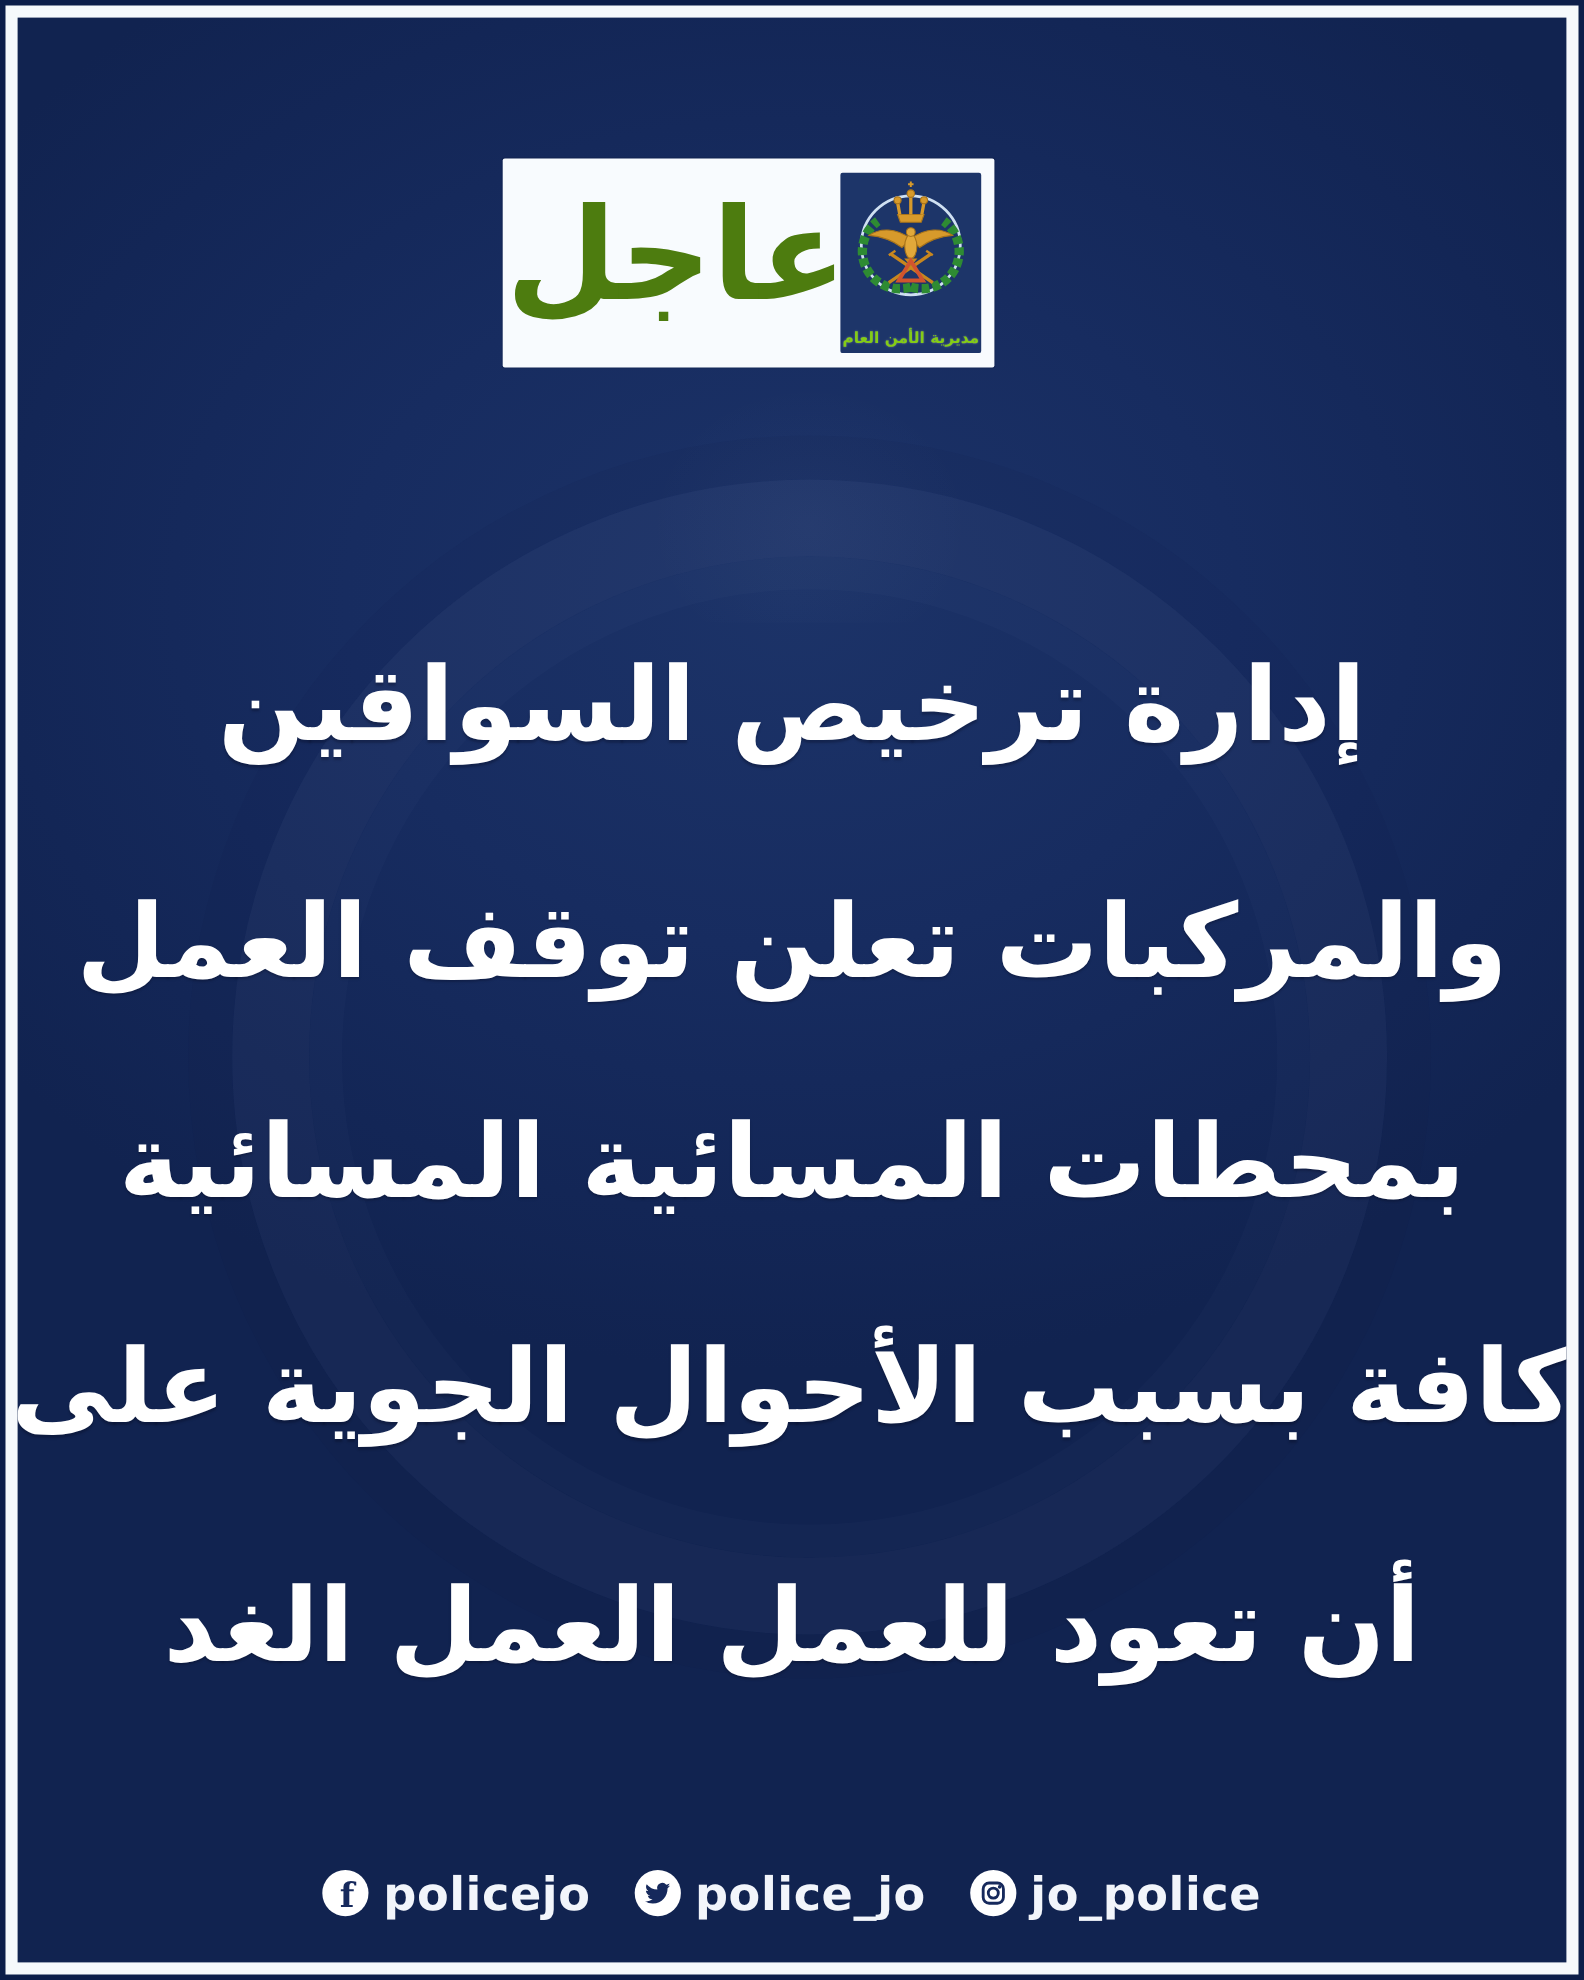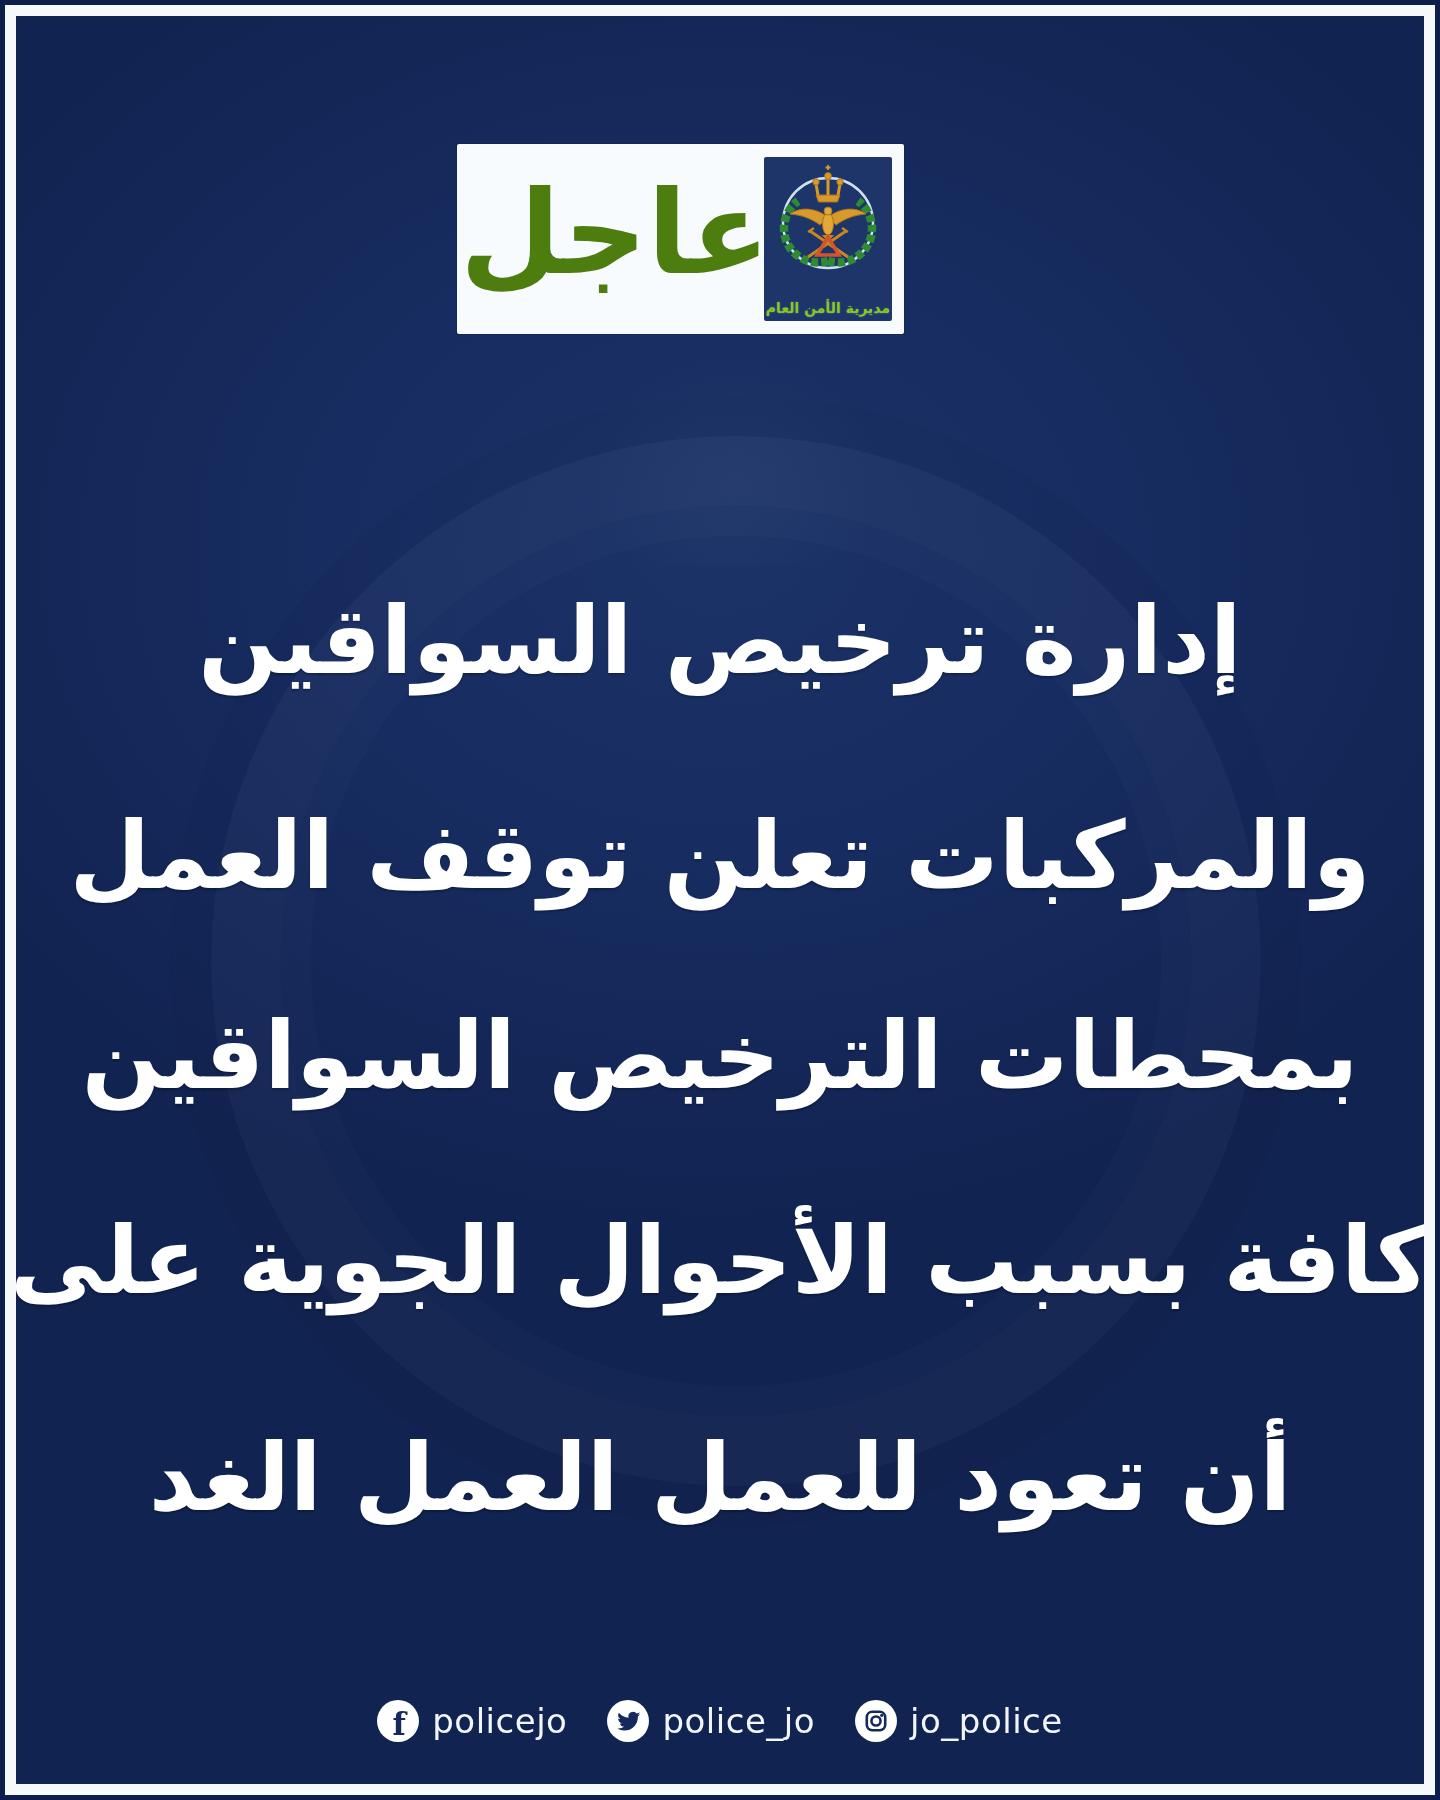--- a/index.html
+++ b/index.html
@@ -86,21 +86,21 @@
     width:42px; height:42px; border-radius:50%; background:#ffffff;
     display:flex; align-items:center; justify-content:center;
     color:#16295c; flex:0 0 auto;
   }
   .fb-glyph {
     font-weight:bold; font-size:31px; color:#16295c;
     font-family:"DejaVu Serif", serif;
     position:relative; top:3px; left:1px;
   }
   .social-handle {
-    color:#f2f5fb; font-weight:normal; font-size:34px; letter-spacing:0.5px;text-align:right;
+    color:#f2f5fb; font-weight:bold; font-size:42px; letter-spacing:0.5px;text-align:right;
   }
 </style>
 </head>
 <body>
 
 <div id="app">
   <div class="frame"></div>
   <div class="content">
 
     <div class="watermark"></div>
@@ -143,21 +143,21 @@
 
           <path d="M64 80 L53 98 L75 98 Z" fill="none" stroke="#d1542e" stroke-width="3.5"></path>
         </svg>
         <div class="emblem-caption">مديرية الأمن العام</div>
       </div>
     </div>
 
     <div>
       <div class="line line-1">إدارة ترخيص السواقين</div>
       <div class="line line-2">والمركبات تعلن توقف العمل</div>
-      <div class="line line-3">بمحطات الترخيص السواقين</div>
+      <div class="line line-3">بمحطات المسائية المسائية</div>
       <div class="line line-4">كافة بسبب الأحوال الجوية على</div>
       <div class="line line-5">أن تعود للعمل العمل الغد</div>
     </div>
 
     <div class="social-bar">
 
       <div class="social-item">
         <span class="social-icon">
           <span class="fb-glyph">f</span>
         </span>

